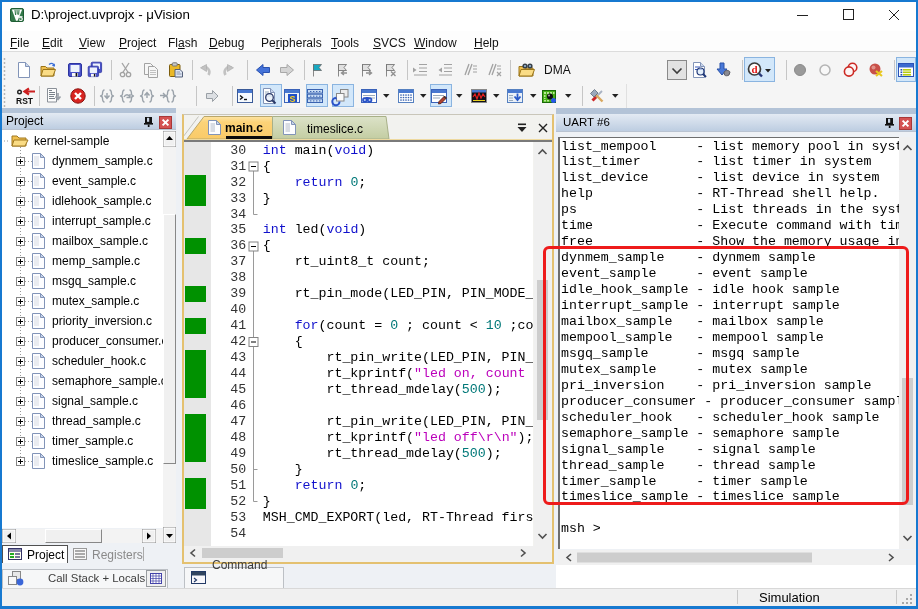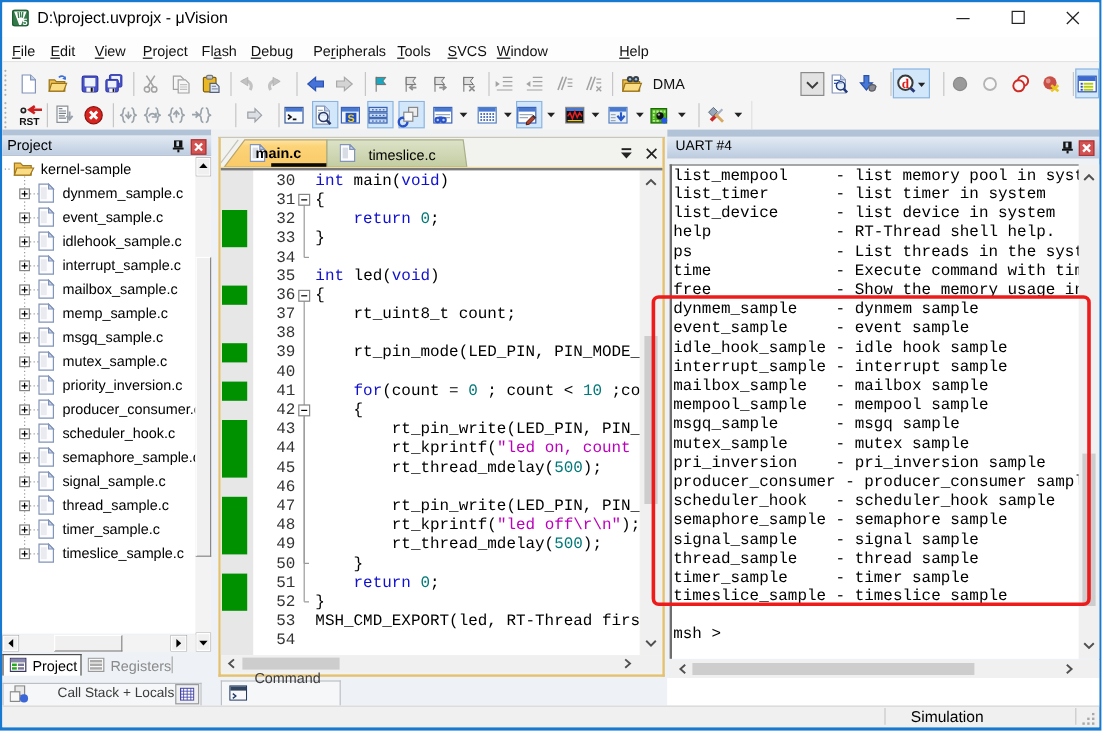--- a/index.html
+++ b/index.html
@@ -35,21 +35,21 @@
   <span class="abs" style="left:10px;"><u>F</u>ile</span>
   <span class="abs" style="left:42px;"><u>E</u>dit</span>
   <span class="abs" style="left:79px;"><u>V</u>iew</span>
   <span class="abs" style="left:119px;"><u>P</u>roject</span>
   <span class="abs" style="left:168px;">Fl<u>a</u>sh</span>
   <span class="abs" style="left:209px;"><u>D</u>ebug</span>
   <span class="abs" style="left:261px;">Pe<u>r</u>ipherals</span>
   <span class="abs" style="left:331px;"><u>T</u>ools</span>
   <span class="abs" style="left:373px;"><u>S</u>VCS</span>
   <span class="abs" style="left:414px;"><u>W</u>indow</span>
-  <span class="abs" style="left:474px;margin-left:42px;"><u>H</u>elp</span>
+  <span class="abs" style="left:474px;"><u>H</u>elp</span>
 </div>
 
 <div class="abs" style="left:2px;top:52px;width:914px;height:56px;background:#f5f5f5;"></div>
 <div id="tb1">
     <svg class="abs" style="left:2px;top:53px;" width="914" height="31">
 <circle cx="2.5" cy="6" r="0.9" fill="#b0b0b0"></circle>
       <circle cx="2.5" cy="10" r="0.9" fill="#b0b0b0"></circle>
       <circle cx="2.5" cy="14" r="0.9" fill="#b0b0b0"></circle>
       <circle cx="2.5" cy="18" r="0.9" fill="#b0b0b0"></circle>
       <circle cx="2.5" cy="22" r="0.9" fill="#b0b0b0"></circle>
@@ -761,21 +761,21 @@
  <svg class="abs" style="left:208px;top:120px;" width="14" height="16">
       <path d="M0.5 0.5 L8.5 0.5 L12.5 4.5 L12.5 14.5 L0.5 14.5 Z" fill="#fdfdff" stroke="#8294b8"></path>
       <path d="M8.5 0.5 L8.5 4.5 L12.5 4.5 Z" fill="#c8d4ea" stroke="#8294b8"></path>
       <rect x="2.5" y="3" width="4.5" height="9" fill="#d8dce4"></rect>
     </svg>
  <svg class="abs" style="left:283px;top:120px;" width="14" height="16">
       <path d="M0.5 0.5 L8.5 0.5 L12.5 4.5 L12.5 14.5 L0.5 14.5 Z" fill="#fdfdff" stroke="#8294b8"></path>
       <path d="M8.5 0.5 L8.5 4.5 L12.5 4.5 Z" fill="#c8d4ea" stroke="#8294b8"></path>
       <rect x="2.5" y="3" width="4.5" height="9" fill="#d8dce4"></rect>
     </svg>
- <div class="abs" style="left:213px;top:121px;font-size:12px;font-weight:bold;color:#000;">main.c</div>
+ <div class="abs" style="left:225px;top:121px;font-size:12px;font-weight:bold;color:#000;">main.c</div>
  <div class="abs" style="left:307px;top:122px;font-size:12px;color:#000;">timeslice.c</div>
 
  <svg class="abs" style="left:517px;top:122px;" width="32" height="12">
   <rect x="1" y="1.5" width="8" height="1.6" fill="#222"></rect>
       <path d="M0.5 5 L9.5 5 L5 10 Z" fill="#222"></path>
   <path d="M22 2 L30 10 M30 2 L22 10" stroke="#222" stroke-width="1.4"></path>
  </svg>
 
  <div class="abs" style="left:184px;top:139px;width:368px;height:2px;background:#eed99e;"></div>
  <div class="abs" style="left:226px;top:136px;width:46px;height:2.5px;background:#0a0a0a;"></div>
@@ -871,21 +871,21 @@
  <div class="abs" style="left:184px;top:546px;width:367px;height:14px;background:#f0f0f0;"></div>
  <svg class="abs" style="left:184px;top:546px;" width="367" height="14">
   <path d="M11 3.5 L7 7 L11 10.5" stroke="#505050" stroke-width="1.6" fill="none"></path>
   <path d="M337 3.5 L341 7 L337 10.5" stroke="#505050" stroke-width="1.6" fill="none"></path>
   <rect x="18" y="2" width="81" height="10" fill="#cdcdcd"></rect>
  </svg>
 </div>
 <div id="uart">
 
  <div class="abs" style="left:556px;top:114px;width:360px;height:18px;background:linear-gradient(#e3eaf3,#bdcde1);border-bottom:1px solid #b9c3d1;box-sizing:border-box;"></div>
- <div class="abs" style="left:563px;top:116px;font-size:11.5px;color:#000;">UART #4</div>
+ <div class="abs" style="left:563px;top:116px;font-size:11.5px;color:#000;">UART #6</div>
  <svg class="abs" style="left:884px;top:117px;" width="11" height="11">
       <rect x="2" y="1" width="7" height="6" fill="#111"></rect>
       <rect x="4" y="1.8" width="2.2" height="4" fill="#c9d4e3"></rect>
       <rect x="1" y="7" width="9" height="1.6" fill="#111"></rect>
       <rect x="4.8" y="8.6" width="1.7" height="2.6" fill="#111"></rect>
     </svg>
  <div class="abs" style="left:899px;top:117px;width:13px;height:13px;background:#d45252;border:1px solid #a83838;box-sizing:border-box;">
       <svg width="11" height="11" style="display:block">
         <path d="M2.6 2.6 L8.4 8.4 M8.4 2.6 L2.6 8.4" stroke="#fff" stroke-width="2"></path>
       </svg>

